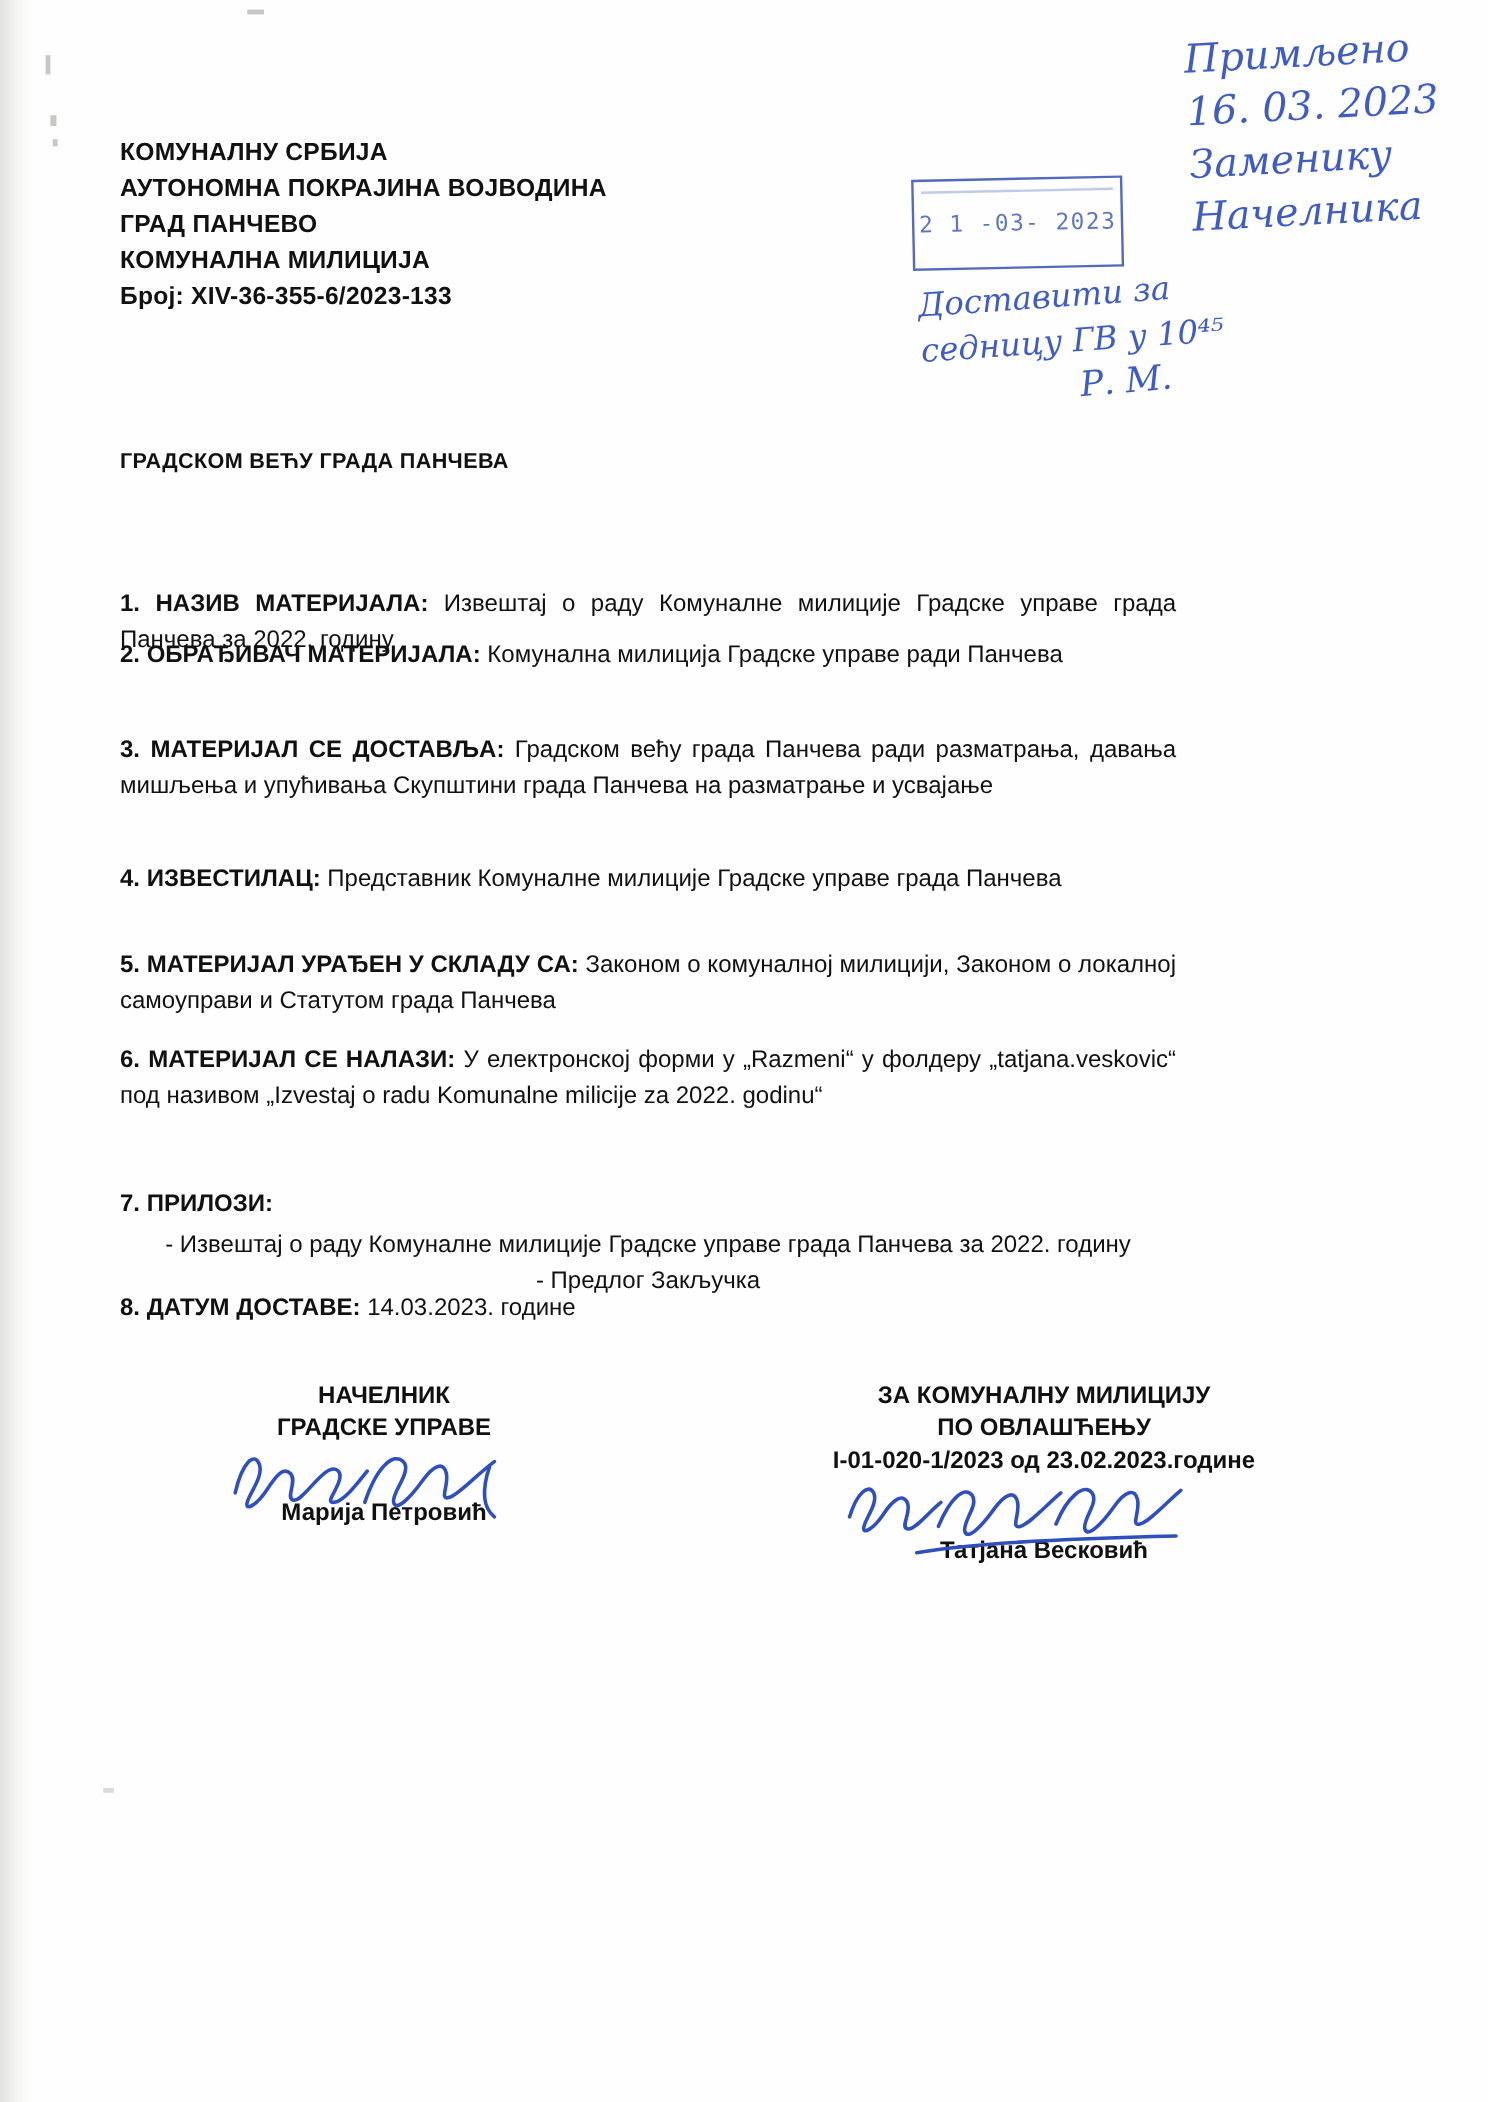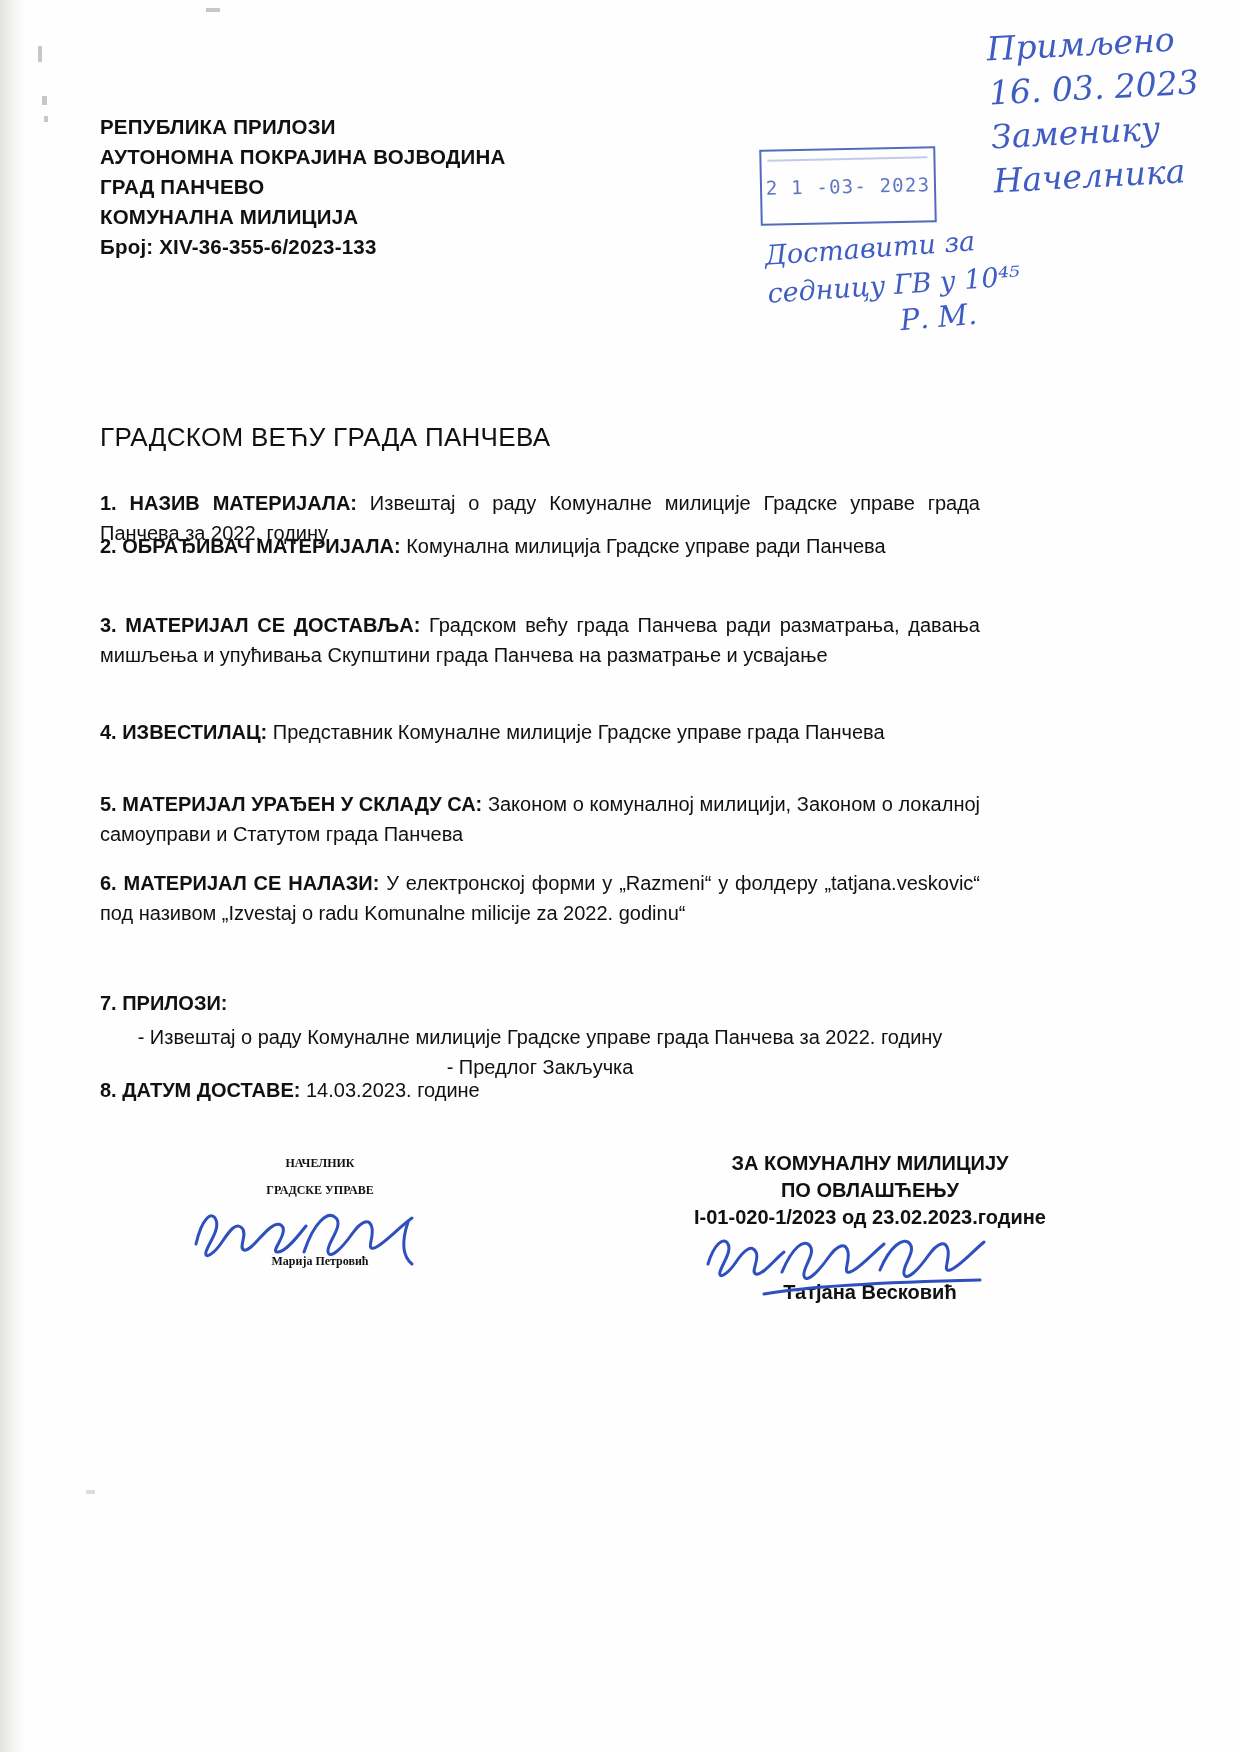--- a/index.html
+++ b/index.html
@@ -104,24 +104,23 @@
   .hand-rm {
     left: 800px; top: 300px;
     font-size: 29px;
     transform: rotate(-5deg);
   }
 
   .addressee {
     position: absolute;
     left: 0;
     top: 374px;
-    font-weight: normal;
-    font-size: 26px;
+    font-weight: bold;
+    font-size: 18px;
     letter-spacing: .3px;
-    margin-top: 48px;
   }
 
   .body-section {
     position: absolute;
     left: 0;
     width: 880px;
     font-size: 20px;
     line-height: 30px;
     text-align: justify;
   }
@@ -140,23 +139,22 @@
   .s7 .line { display: block; text-align: center; }
 
   
   .sig-left {
     position: absolute;
     left: 90px;
     top: 1150px;
     width: 260px;
     text-align: center;
     font-weight: bold;
-    font-size: 12px;
+    font-size: 20px;
     line-height: 27px;
-    font-family: Liberation Serif, serif;
   }
   .sig-right {
     position: absolute;
     left: 540px;
     top: 1150px;
     width: 460px;
     text-align: center;
     font-weight: bold;
     font-size: 20px;
     line-height: 27px;
@@ -173,21 +171,21 @@
   <div class="scan-edge-left"></div>
   <div class="scan-speck" style="left:38px; top:46px; width:4px; height:16px;"></div>
   <div class="scan-speck" style="left:42px; top:96px; width:5px; height:9px;"></div>
   <div class="scan-speck" style="left:44px; top:116px; width:4px; height:6px;"></div>
   <div class="scan-speck" style="left:206px; top:8px; width:14px; height:4px;"></div>
   <div class="scan-speck" style="left:86px; top:1490px; width:9px; height:4px; opacity:.5;"></div>
 
   <div class="content">
 
     <div class="header-block">
-      <div>РЕПУБЛИКА ПРИЛОЗИ</div>
+      <div>КОМУНАЛНУ СРБИЈА</div>
       <div>АУТОНОМНА ПОКРАЈИНА ВОЈВОДИНА</div>
       <div>ГРАД ПАНЧЕВО</div>
       <div>КОМУНАЛНА МИЛИЦИЈА</div>
       <div>Број: XIV-36-355-6/2023-133</div>
     </div>
 
     <div class="stamp">
       <div class="stamp-top-bar"></div>
       <div class="stamp-inner">2 1 -03- 2023</div>
     </div>

